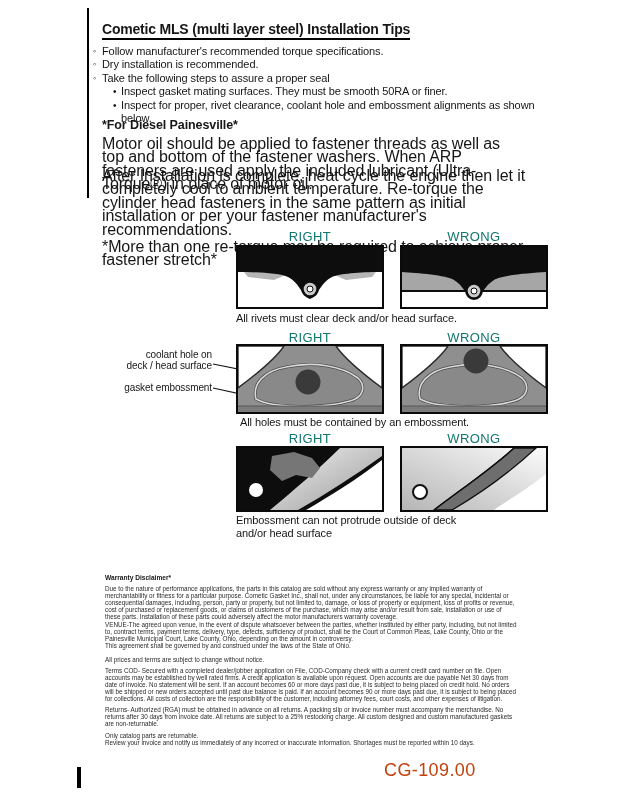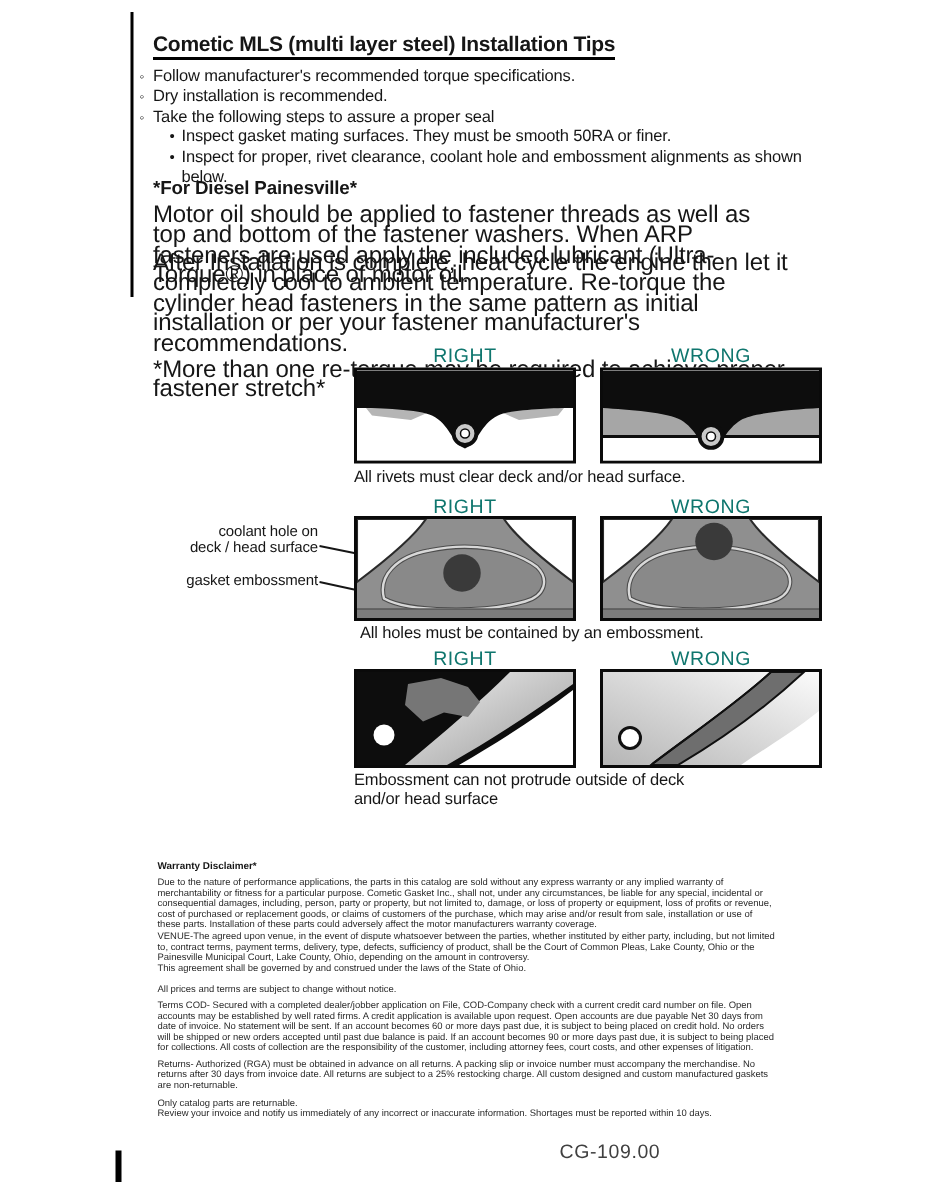--- a/index.html
+++ b/index.html
@@ -35,21 +35,21 @@
   
   #disclaimer-heading{left:105px;top:574px;font-size:6.6px;font-weight:bold;}
   .fine{left:105px;width:412px;font-size:6.3px;line-height:6.9px;color:#2a2a2a;white-space:pre-line;}
   #fine1{top:586px;}
   #fine2{top:622px;}
   #fine3{top:657px;}
   #fine4{top:668px;}
   #fine5{top:707px;}
   #fine6{top:733px;}
   
-  #page-number{left:373px;top:760px;font-size:13px;letter-spacing:0.4px;color:#404040;}
+  #page-number{left:384px;top:760px;font-size:18px;letter-spacing:0.4px;color:#c2410c;}
   
   #left-rule{left:87px;top:8px;width:1.5px;height:190px;background:#000;}
   #corner-mark{left:77px;top:767px;width:4px;height:21px;background:#000;}
 </style>
 </head>
 <body>
 
 <div id="page">
 
   <div class="abs" id="left-rule"></div>

